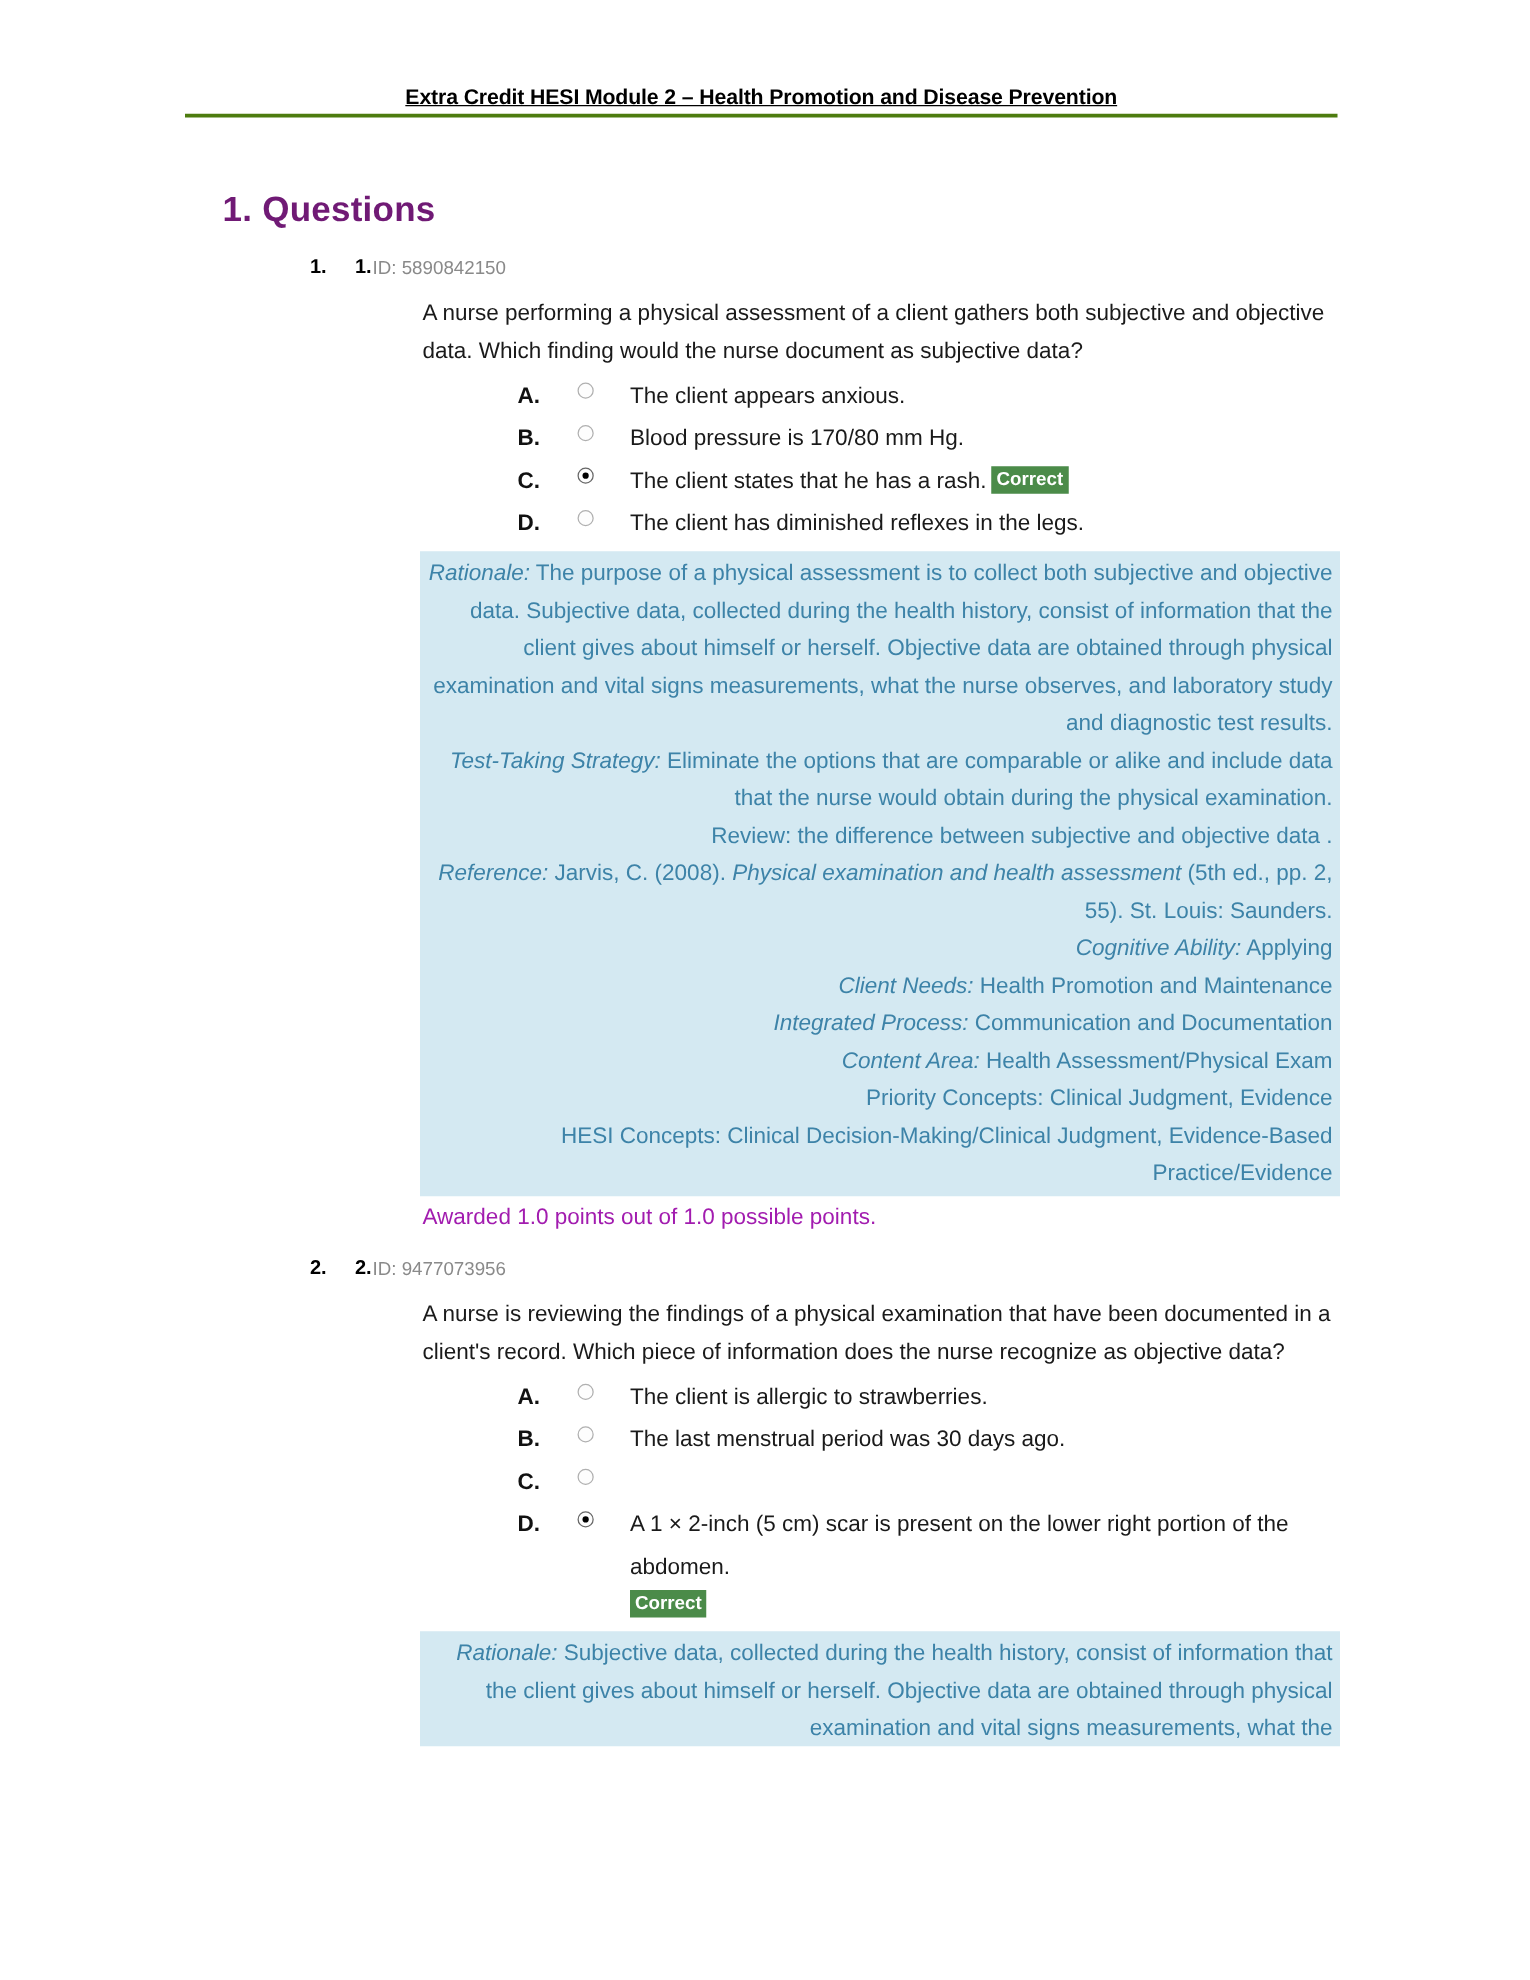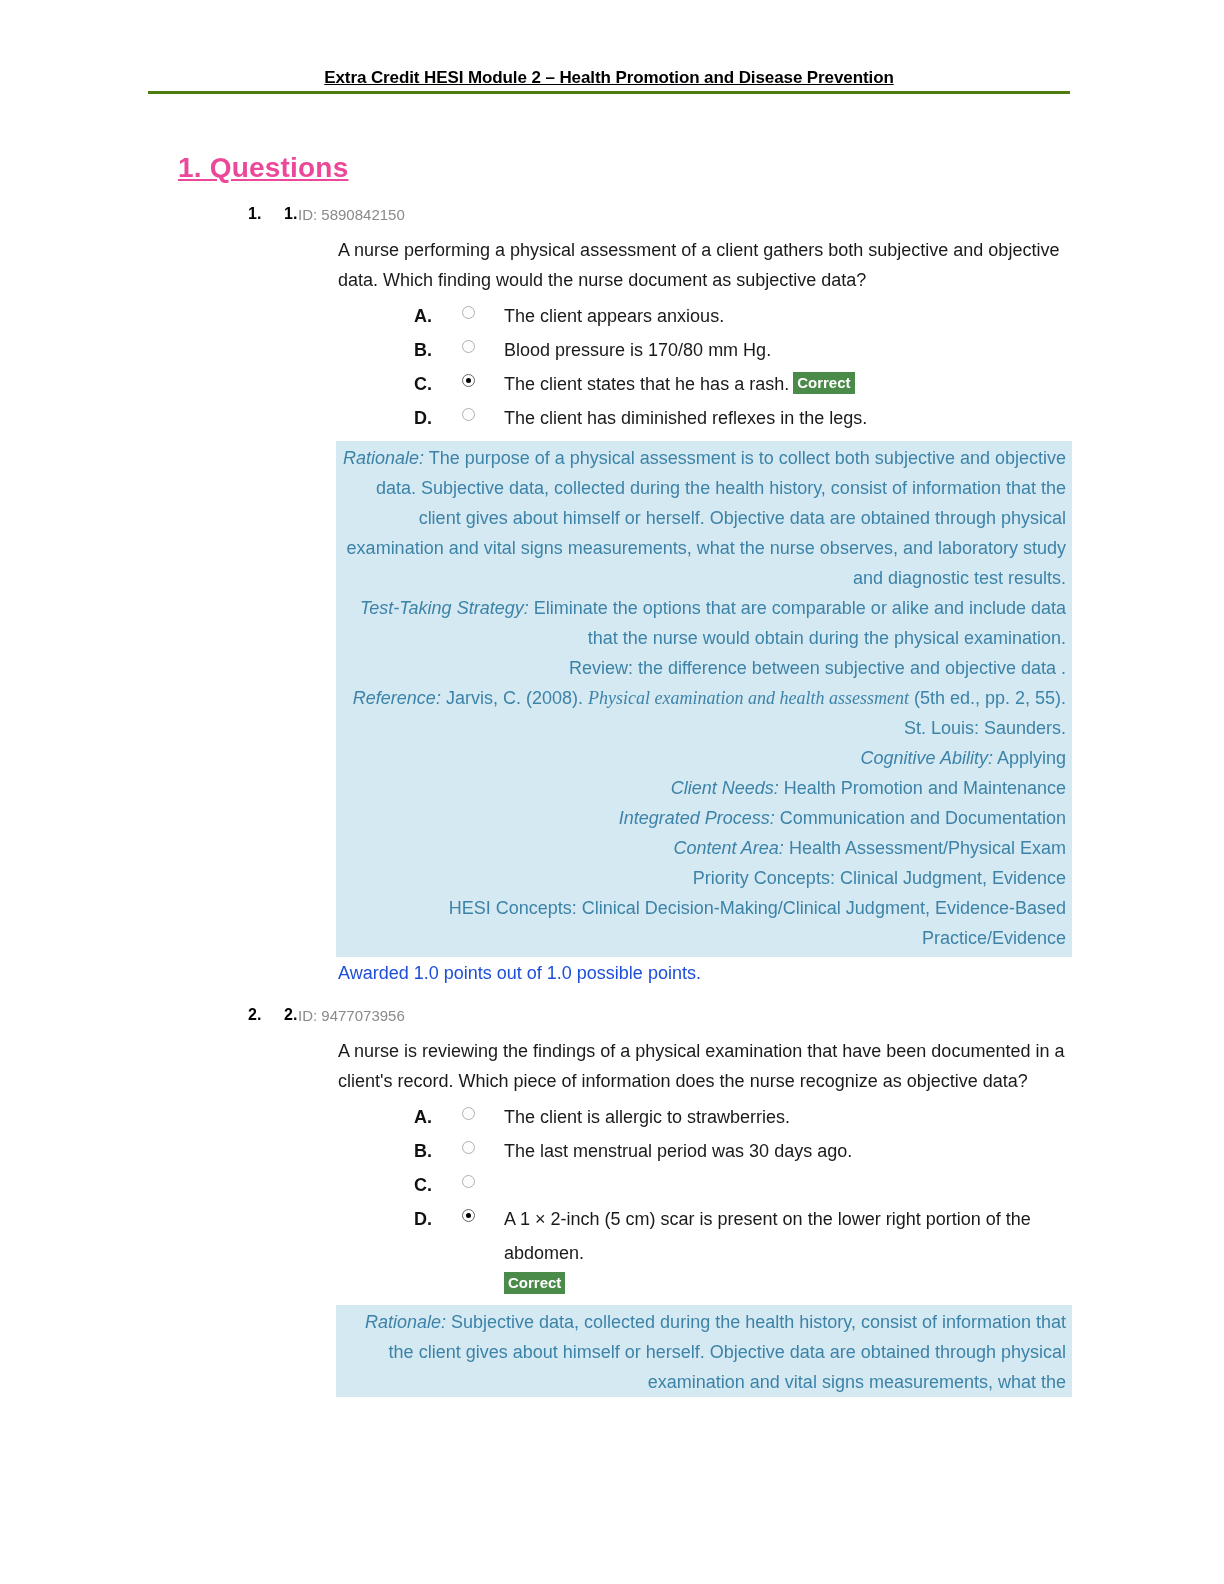--- a/index.html
+++ b/index.html
@@ -45,22 +45,21 @@
   }
 
   
   .section-heading {
     position: absolute;
     top: 152px;
     left: 178px;
     font-size: 28px;
     font-weight: bold;
     letter-spacing: 0.2px;
-    color: #ec4899;
-    text-decoration: underline;
+    color: #701a75;
   }
 
   
   .content {
     position: absolute;
     top: 205px;
     left: 0;
     width: 1224px;
   }
 
@@ -191,29 +190,28 @@
   .rationale p {
     margin: 0;
     padding: 0 6px 0 2px;
     text-align: right;
   }
   .rationale .lbl {
     font-style: italic;
   }
   .rationale .ital {
     font-style: italic;
-    font-family: Liberation Serif, serif;
   }
 
   .awarded {
     margin-left: 338px;
     margin-top: 1px;
     font-size: 18px;
     line-height: 30px;
-    color: #1d4ed8;
+    color: #a21caf;
   }
 
   .q-gap { height: 18px; }
 
   .clip-bottom {
     max-height: 92px;
     overflow: hidden;
   }
 </style>
 </head>

